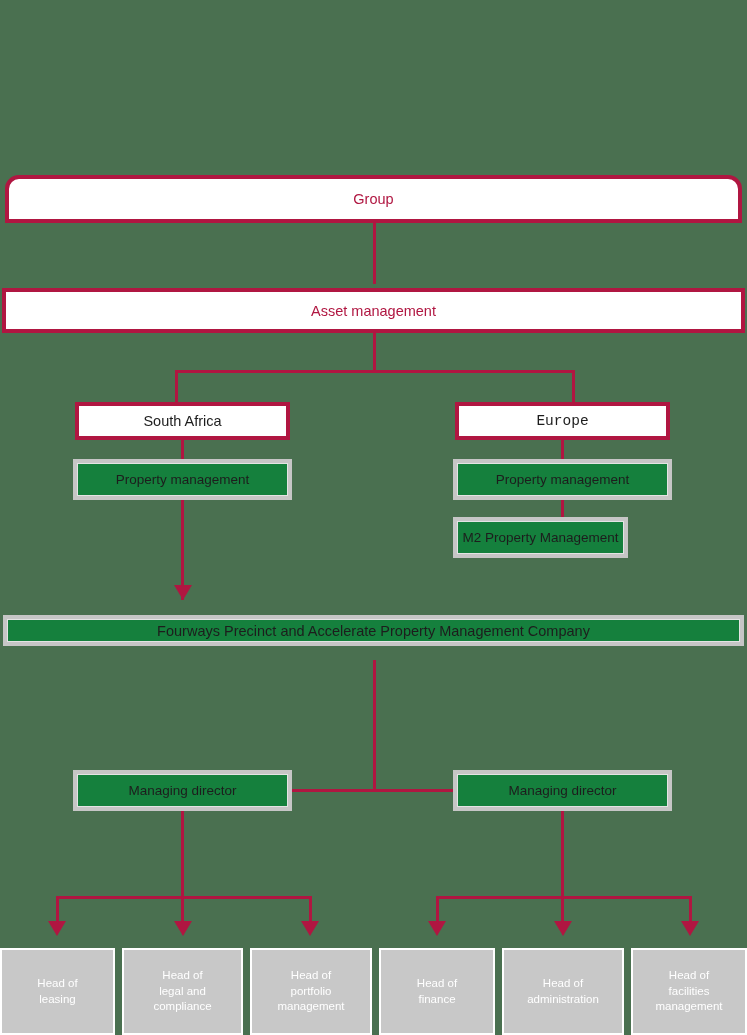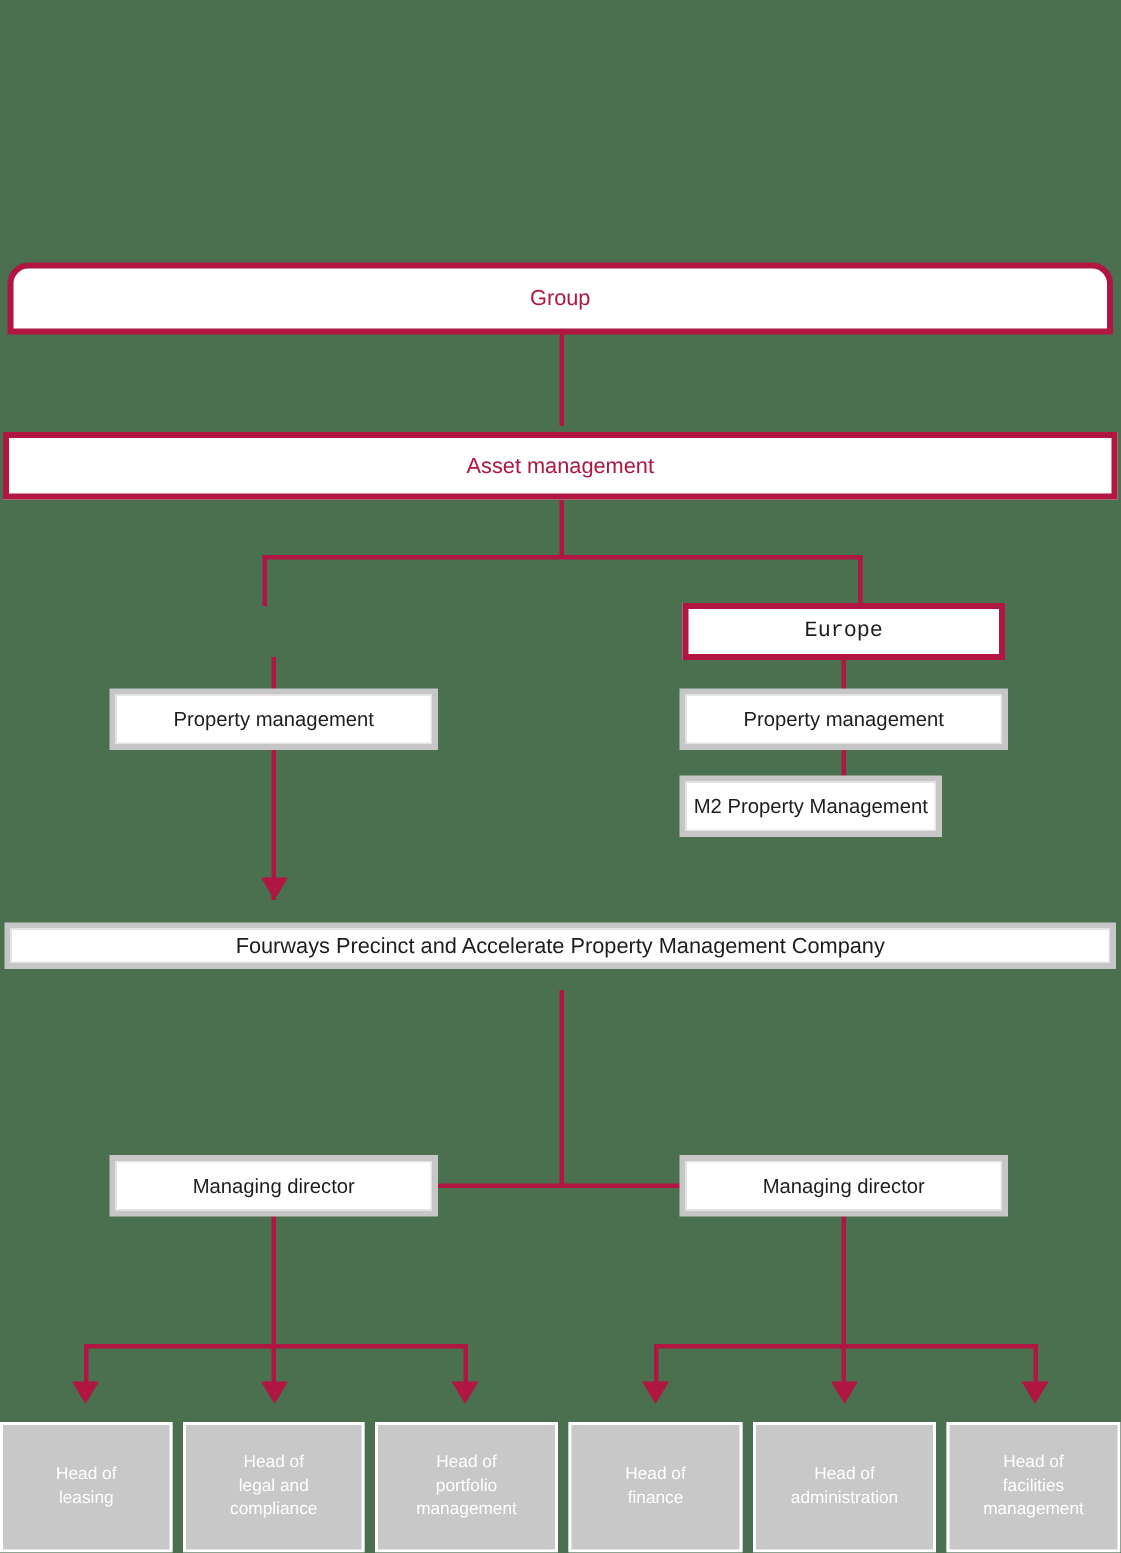--- a/index.html
+++ b/index.html
@@ -52,21 +52,21 @@
 
   
   .grey {
     background: #c6c6c6;
     padding: 4px;
     color: #1d1d1d;
     font-size: 13.5px;
   }
   .grey > .inner {
     width: 100%; height: 100%;
-    background: #ffffff;
+    background: #15803d;
     border: 1px solid #e4e4e4;
     display: flex; align-items: center; justify-content: center;
     text-align: center;
   }
 
   
   .card {
     background: #c8c8c8;
     border: 2px solid #ffffff;
     color: #ffffff;
@@ -118,20 +118,23 @@
   <div class="arrowhead" style="left:681px; top:921px;"></div>
 
   <div class="node crimson rounded-top" style="left:5px; top:175px; width:737px; height:48px;">
     <span>Group</span>
   </div>
 
   <div class="node crimson" style="left:2px; top:276px; width:743px; height:45px;margin-top:12px;">
     <span>Asset management</span>
   </div>
 
+  <div class="node crimson dark-text" style="left:75px; top:402px; width:215px; height:38px;">
+    <span>South Africa</span>
+  </div>
 
   <div class="node crimson dark-text" style="left:455px; top:402px; width:215px; height:38px;font-family:Liberation Mono, monospace;">
     <span>Europe</span>
   </div>
 
   <div class="node grey" style="left:73px; top:459px; width:219px; height:41px;">
     <div class="inner">
       <span>Property management</span>
     </div>
   </div>

